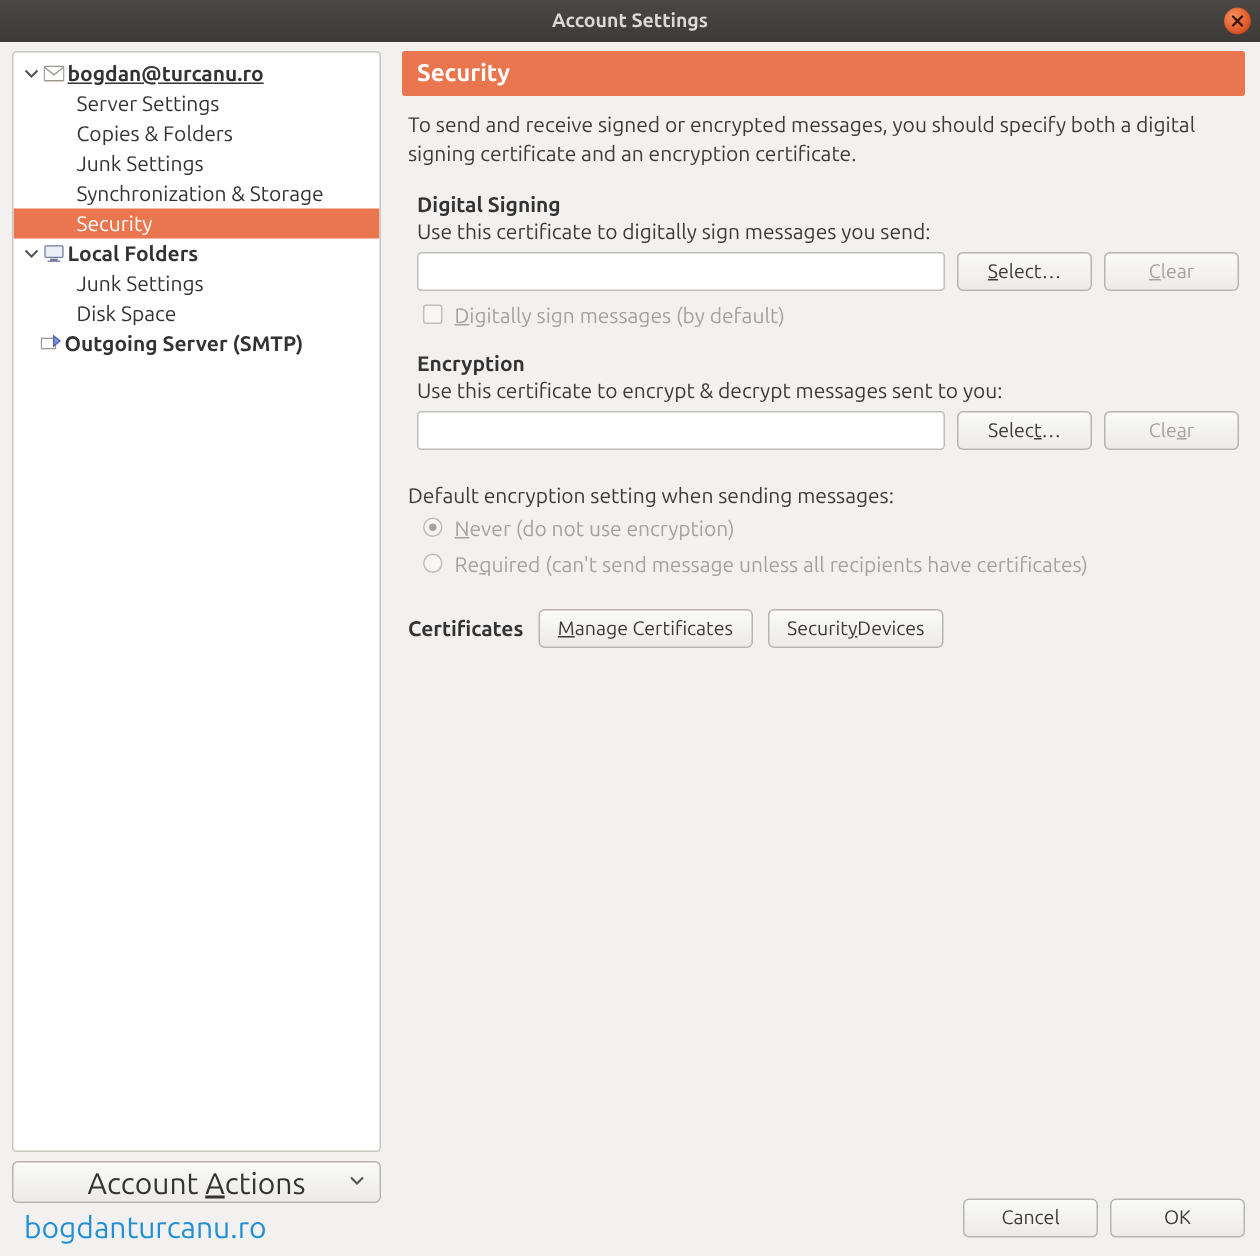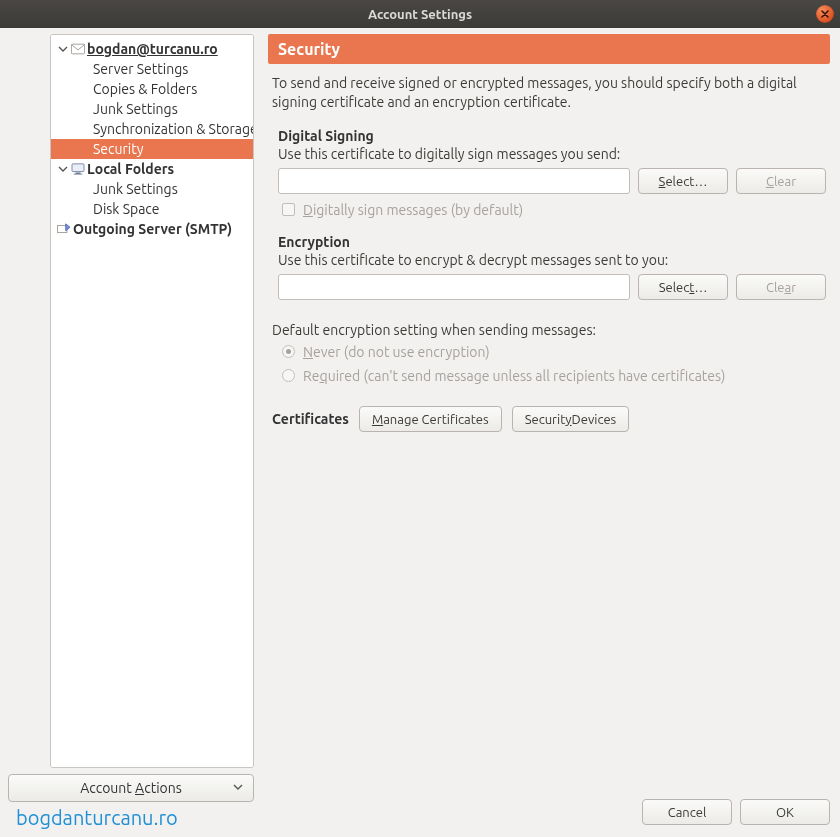--- a/index.html
+++ b/index.html
@@ -50,21 +50,20 @@
     display:flex;
     flex-direction:column;
   }
   .tree-wrap {
     flex:1;
     border:1px solid #c9c5c1;
     background:#fff;
     overflow:auto;
     padding-top:4px;
     border-radius:3px;
-    margin-left:42px;
   }
   .tree-row {
     display:flex;
     align-items:center;
     height:20px;
     padding-left:6px;
     white-space:nowrap;
   }
   .tree-row.level2 { padding-left:42px; }
   .tree-row.selected { background:#e9764e; color:#fff; }
@@ -79,21 +78,21 @@
   .tree-row.underline .label { text-decoration:underline; }
 
   .acct-actions {
     margin-top:6px;
     height:28px;
     border:1px solid #b9b4af;
     border-radius:4px;
     background: linear-gradient(to bottom, #fafaf8, #ecebe8);
     display:flex; align-items:center; justify-content:center;
     position:relative;
-    font-size:14px;
+    font-size:20px;
   }
   .acct-actions .dd-caret {
     position:absolute; right:10px; top:50%; transform:translateY(-50%);
     font-size:10px; color:#555;
   }
   .acct-actions .u { text-decoration:underline; }
 
   .watermark {
     color:#1f8fd6;
     font-size:20px;
@@ -246,21 +245,21 @@
         </span>
         <span class="label">Local Folders</span>
       </div>
       <div class="tree-row level2">
           <span class="label">Junk Settings</span>
         </div>
       <div class="tree-row level2">
           <span class="label">Disk Space</span>
         </div>
 
-      <div class="tree-row bold" style="padding-left:4px;">
+      <div class="tree-row bold" style="padding-left:16px;">
         <span class="icon-slot">
           <svg viewBox="0 0 16 14">
               <rect x="0.5" y="3" width="11" height="8" fill="#fff" stroke="#9b968f"></rect>
               <path d="M10 1 L15 5 L10 9 Z" fill="#7b91d6" stroke="#4a63b5"></path>
             </svg>
         </span>
         <span class="label">Outgoing Server (SMTP)</span>
       </div>
     </div>
 

